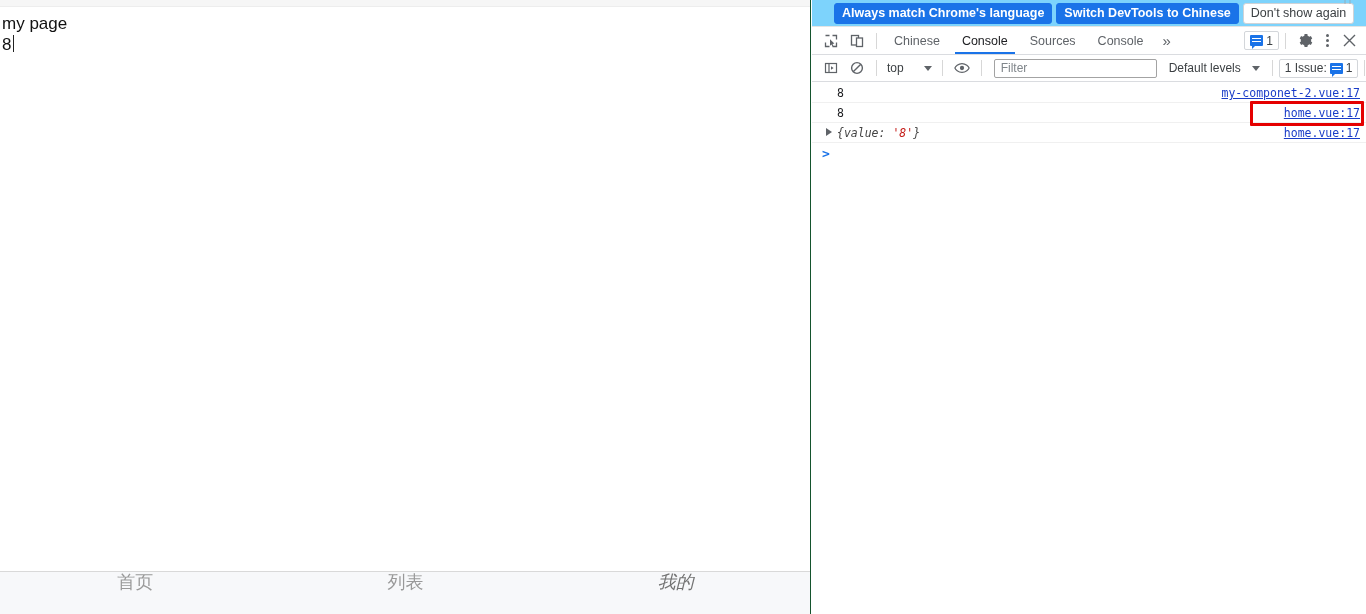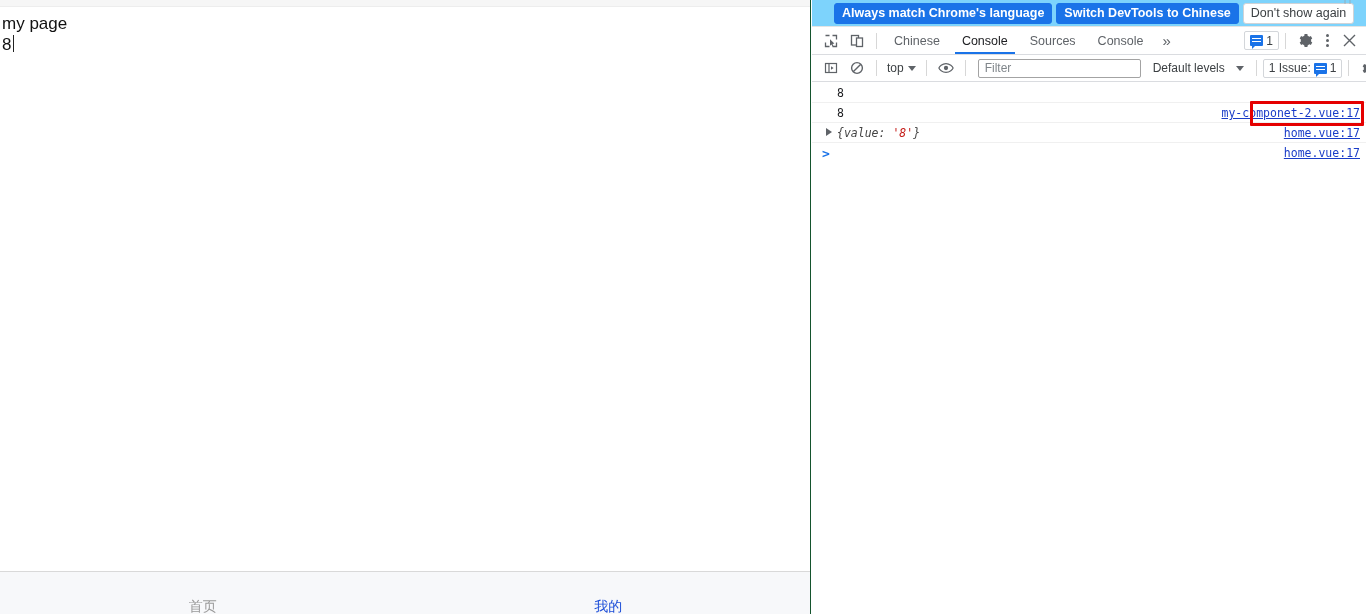--- a/index.html
+++ b/index.html
@@ -54,29 +54,29 @@
     position: absolute; left: 0; bottom: 0;
     width: 811px; height: 43px;
     background: #f7f8fa;
     border-top: 1px solid #d9d9d9;
     display: flex;
     align-items: flex-end;
   }
   .tabbar-item {
     flex: 1 1 0;
     text-align: center;
-    font-size: 14px;
+    font-size: 18px;
     line-height: 16px;
-    padding-bottom: 0;
+    padding-bottom: 24px;
     color: #999999;
     font-family: "Liberation Sans", sans-serif;
     cursor: pointer;
     user-select: none;
   }
-  .tabbar-item.active { color: #1d4ed8; }
+  .tabbar-item.active { color: #737373; font-style: italic; }
 
   
   .devtools {
     position: absolute; left: 812px; top: 0;
     width: 554px; height: 614px;
     background: #ffffff;
   }
 
   
   .lang-banner {
@@ -236,21 +236,21 @@
     height: 27px;
     display: flex;
     align-items: center;
     background: #ffffff;
     border-bottom: 1px solid #dadce0;
     padding: 0 4px 0 6px;
   }
   .ctx-select {
     display: inline-flex;
     align-items: center;
-    gap: 4px;
+    gap: 20px;
     font-size: 12px;
     color: #3c4043;
     padding: 0 4px;
     cursor: pointer;
     white-space: nowrap;
   }
   .tri-down {
     width: 0; height: 0;
     border-left: 4px solid transparent;
     border-right: 4px solid transparent;
@@ -318,21 +318,20 @@
   .log-text.obj .strv { color: #c41a16; }
   .log-src {
     position: absolute;
     right: 6px; top: 3px;
     font-family: "DejaVu Sans Mono", monospace;
     font-size: 11.5px;
     color: #1a3cc8;
     text-decoration: underline;
     cursor: pointer;
     white-space: nowrap;
-    margin-top: 20px;
   }
   .highlight-box {
     position: absolute;
     left: 1250px; top: 101px;
     width: 114px; height: 25px;
     border: 3px solid #e50000;
     border-radius: 1px;
     pointer-events: none;
     z-index: 20;
   }
@@ -357,20 +356,21 @@
   <div class="page-pane">
     <div class="page-topstrip"></div>
 
     <div class="page-body">
       <div class="page-line">my page</div>
       <div class="page-line"><span class="caret-wrap">8</span></div>
     </div>
 
     <div class="tabbar">
       <div class="tabbar-item">首页</div>
+      <div class="tabbar-item">列表</div>
       <div class="tabbar-item active">我的</div>
     </div>
   </div>
 
   <div class="devtools">
 
     <div class="lang-banner">
       <div class="lang-btn primary">Always match Chrome's language</div>
       <div class="lang-btn primary">Switch DevTools to Chinese</div>
       <div class="lang-btn ghost">Don't show again</div>

